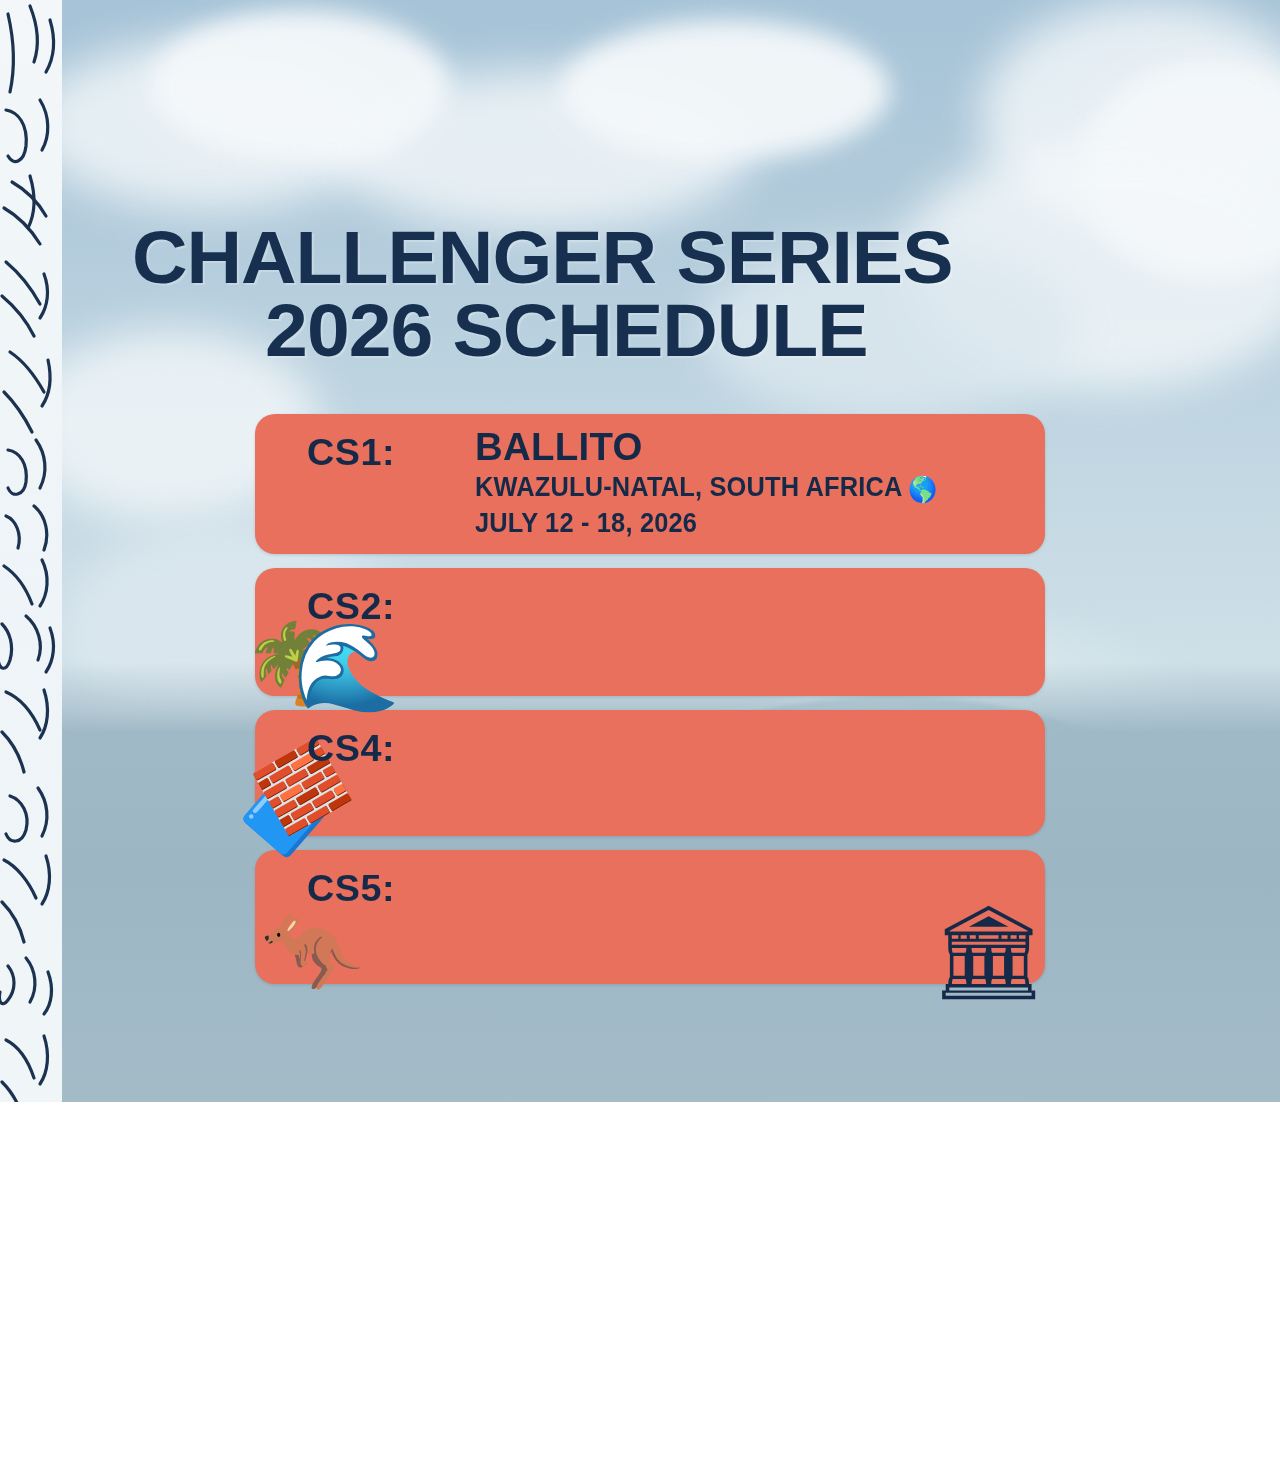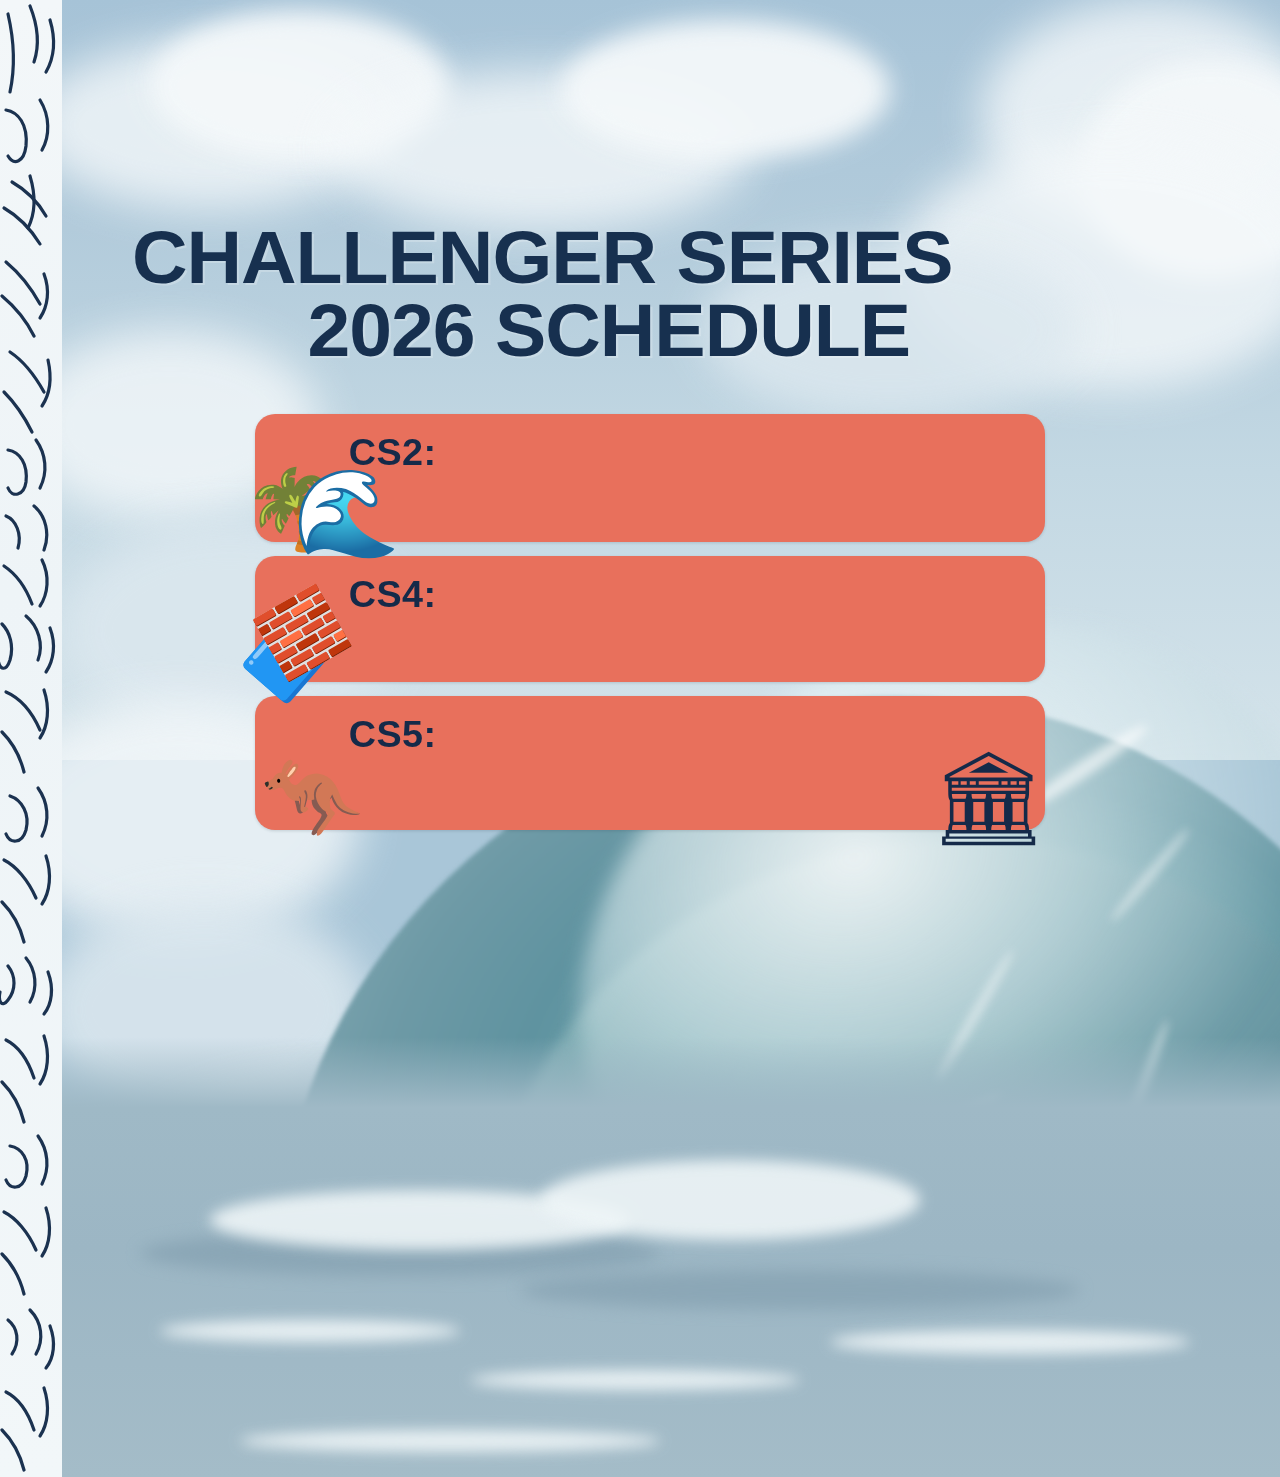--- a/index.html
+++ b/index.html
@@ -8,24 +8,23 @@
   html, body {
     width: 1280px;
     height: 1477px;
     overflow: hidden;
     font-family: "Liberation Sans", sans-serif;
   }
 
   #poster {
     position: relative;
     width: 1280px;
-    height: 1477px;
+    height: 1102px;
     overflow: hidden;
     background: #a9c6d8;
-    text-align: center;
   }
 
   
   .bg-layer { position: absolute; inset: 0; }
 
   .sky {
     position: absolute; left: 0; top: 0; width: 1280px; height: 760px;
     background:
       linear-gradient(180deg, #a6c3d7 0%, #b2cbdb 30%, #c3d8e3 62%, #d4e3ea 100%);
   }
@@ -322,20 +321,31 @@
     </svg>
   </div>
 
   <div class="headline">
     <div class="l1">CHALLENGER SERIES</div>
     <div class="l2">2026 SCHEDULE</div>
   </div>
 
   <div class="cards">
 
+    <div class="card c1">
+      <div class="card-code">CS1:</div>
+      <div class="card-body">
+        <div class="venue">BALLITO</div>
+        <div class="region">
+          <span>KWAZULU-NATAL, SOUTH AFRICA</span>
+          <span class="globe">🌎</span>
+        </div>
+        <div class="dates">JULY 12 - 18, 2026</div>
+      </div>
+    </div>
 
     <div class="card c2">
       <span class="deco deco-palm">🌴</span>
       <span class="deco deco-wave">🌊</span>
       <div class="card-code">CS2:</div>
     </div>
 
 
     <div class="card c4">
       <span class="deco deco-tile">🔷</span>

